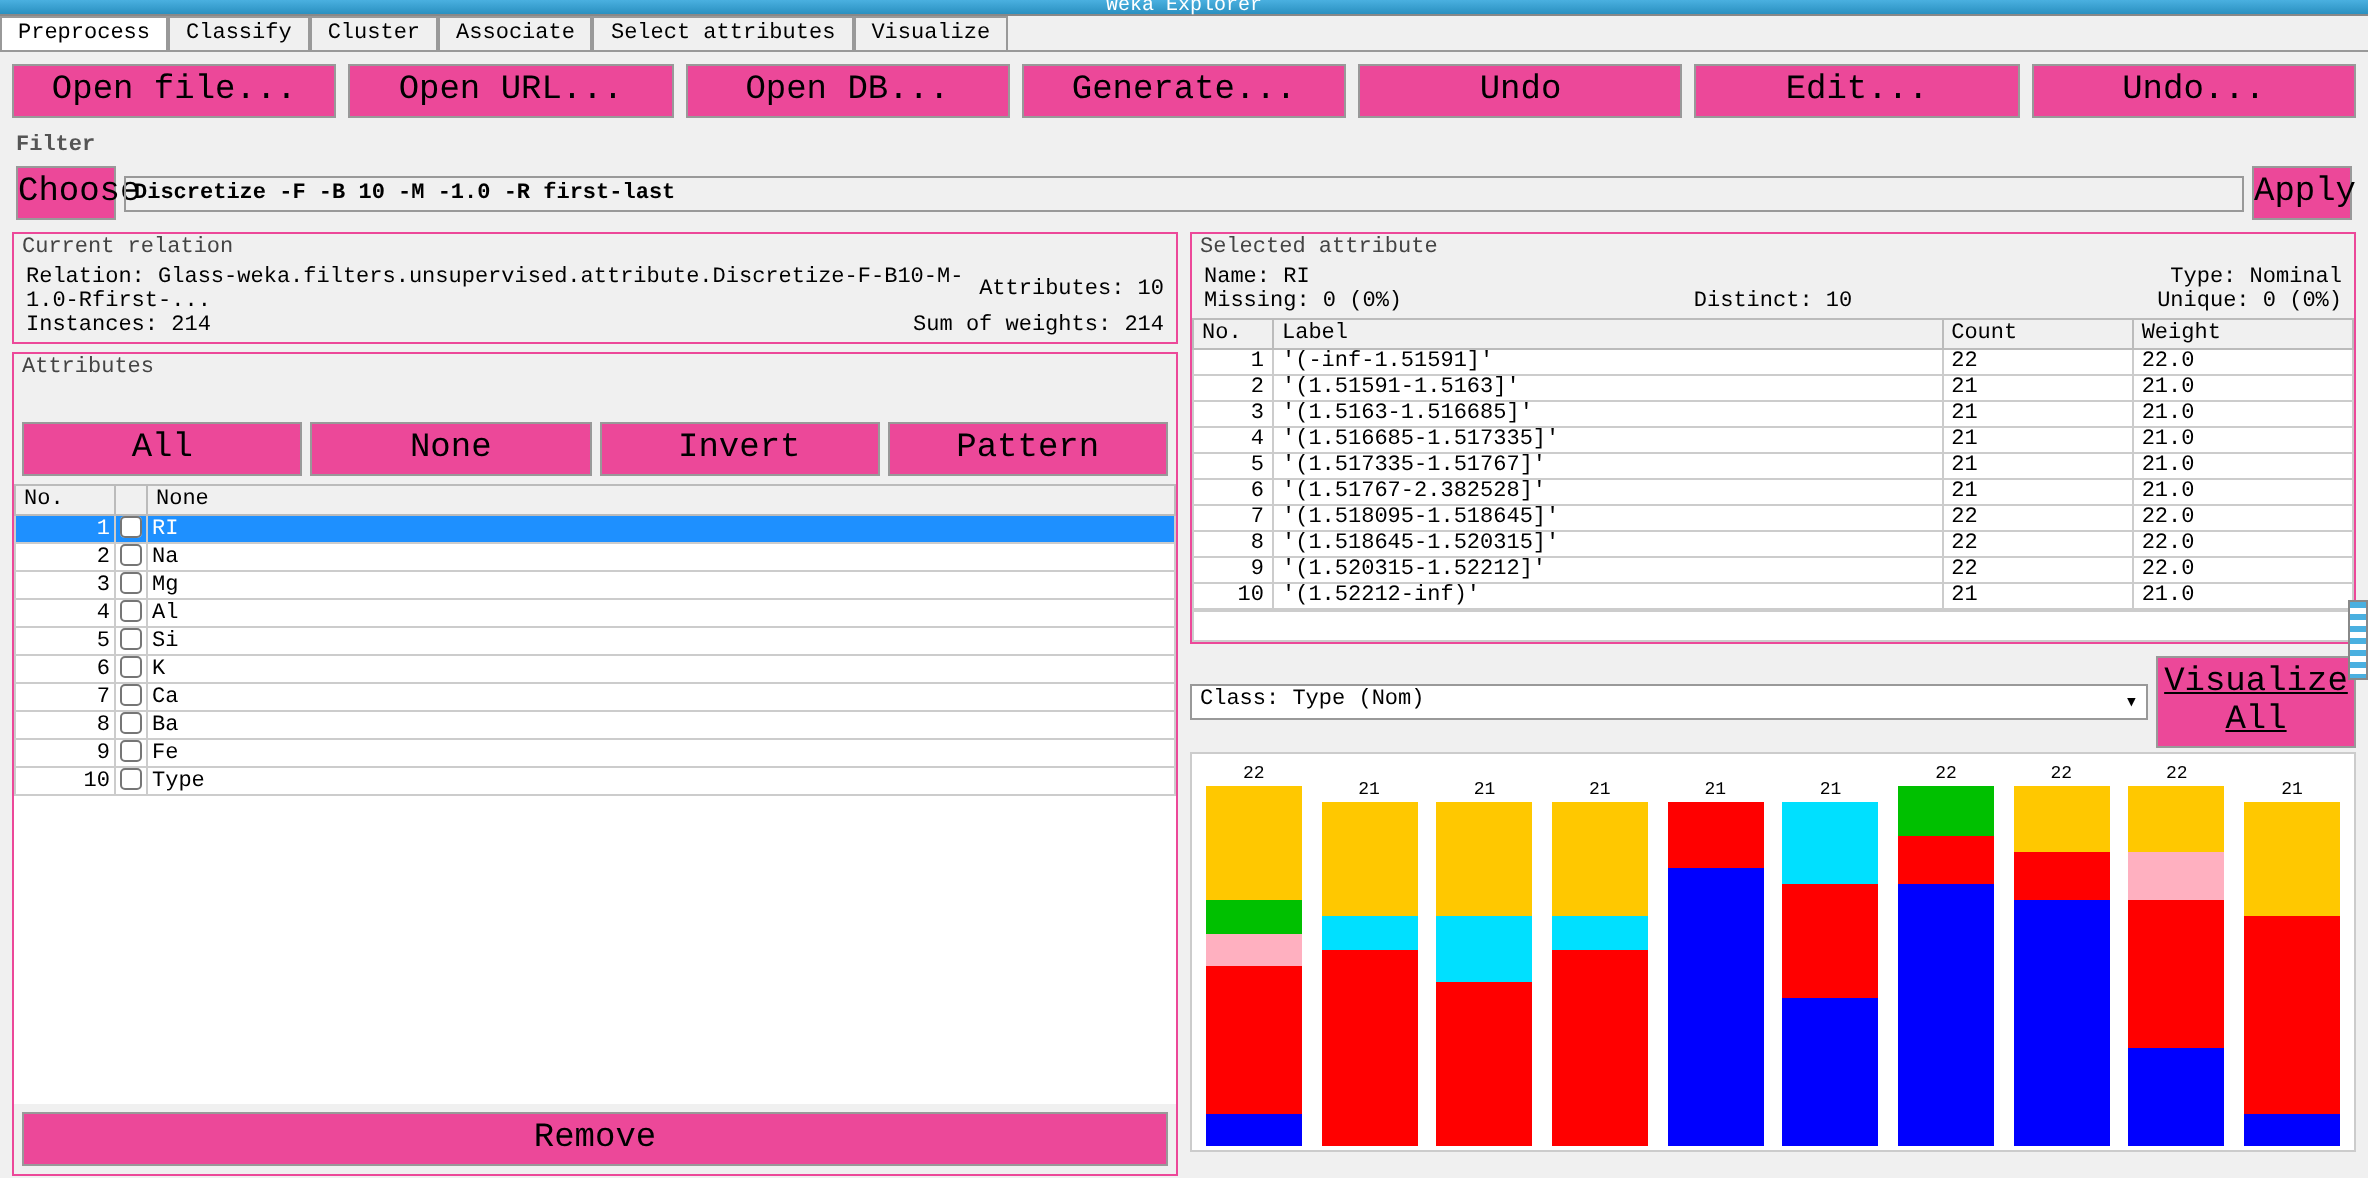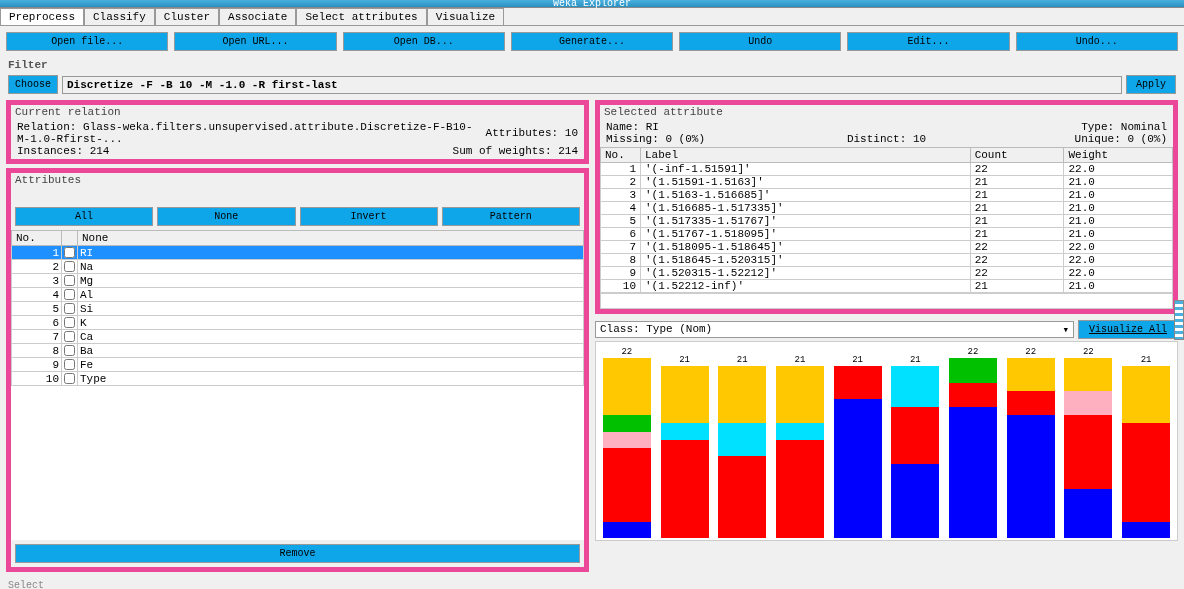--- a/index.html
+++ b/index.html
@@ -3,29 +3,29 @@
 <meta charset="utf-8">
 <style>
 * { box-sizing: border-box; margin: 0; padding: 0; }
 body { font-family: "SimSun", "Courier New", monospace; font-size: 11px; background: #f0f0f0; color: #000; width: 1184px; }
 .titlebar { background: linear-gradient(#4ab0e0, #2a90c0); height: 8px; border-bottom: 1px solid #888; position: relative; }
 .titlebar-text { position: absolute; left: 50%; transform: translateX(-50%); top: -2px; color: #fff; font-size: 10px; white-space: nowrap; }
 .tabs { display: flex; background: #f0f0f0; border-bottom: 1px solid #999; }
 .tab { padding: 2px 8px; border: 1px solid #999; border-bottom: none; background: #f0f0f0; cursor: pointer; font-size: 11px; }
 .tab.active { background: #fff; border-top: 1px solid #999; }
 .button-row { display: flex; gap: 6px; padding: 6px; }
-.button-row button, .btn { flex: 1; background: #0ea5e9; border: 1px solid #999; padding: 3px 0; font-size: 10px; font-family: inherit; cursor: pointer; text-align: center; }
+.button-row button, .btn { flex: 1; background: #ec4899; border: 1px solid #999; padding: 3px 0; font-size: 17px; font-family: inherit; cursor: pointer; text-align: center; }
 .section-label { padding: 2px 8px; color: #555; font-weight: bold; }
 .filter-row { display: flex; align-items: center; padding: 2px 8px 6px; gap: 4px; }
 .filter-row .choose { width: 50px; flex: 0 0 auto; }
 .filter-input { flex: 1; border: 1px solid #999; padding: 2px 4px; font-family: inherit; font-size: 11px; font-weight: bold; }
 .filter-row .apply { width: 50px; flex: 0 0 auto; }
 .main { display: flex; padding: 0 6px; gap: 6px; }
 .left, .right { flex: 1; }
-.panel { border: 5px solid #ec4899; margin-bottom: 4px; }
+.panel { border: 1px solid #ec4899; margin-bottom: 4px; }
 .panel-title { background: #f0f0f0; padding: 1px 4px; color: #444; }
 .panel-body { padding: 2px 6px; }
 .rel-row { display: flex; align-items: center; }
 .rel-row span:first-child { flex: 1; }
 .attr-btns { display: flex; gap: 4px; padding: 4px; margin-top: 16px; }
 .attr-btns button { flex: 1; }
 .attr-table { width: 100%; border-collapse: collapse; font-size: 11px; }
 .attr-table th { text-align: left; background: #f0f0f0; border: 1px solid #bbb; padding: 1px 4px; font-weight: normal; }
 .attr-table td { border: 1px solid #ccc; padding: 0 2px; height: 14px; }
 .attr-table td.no { text-align: right; width: 50px; }
@@ -228,21 +228,21 @@
               <td>21.0</td>
             </tr>
             <tr>
               <td class="no">5</td>
               <td>'(1.517335-1.51767]'</td>
               <td>21</td>
               <td>21.0</td>
             </tr>
             <tr>
               <td class="no">6</td>
-              <td>'(1.51767-1.518095]'</td>
+              <td>'(1.51767-2.382528]'</td>
               <td>21</td>
               <td>21.0</td>
             </tr>
             <tr>
               <td class="no">7</td>
               <td>'(1.518095-1.518645]'</td>
               <td>22</td>
               <td>22.0</td>
             </tr>
             <tr>

